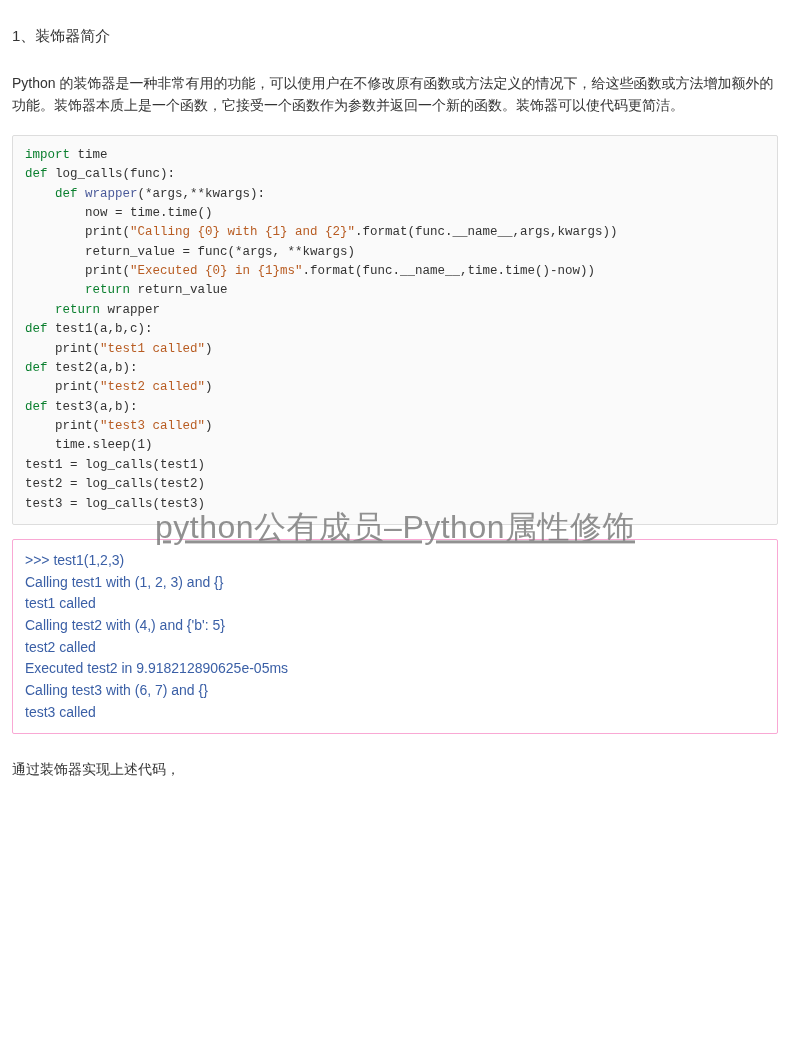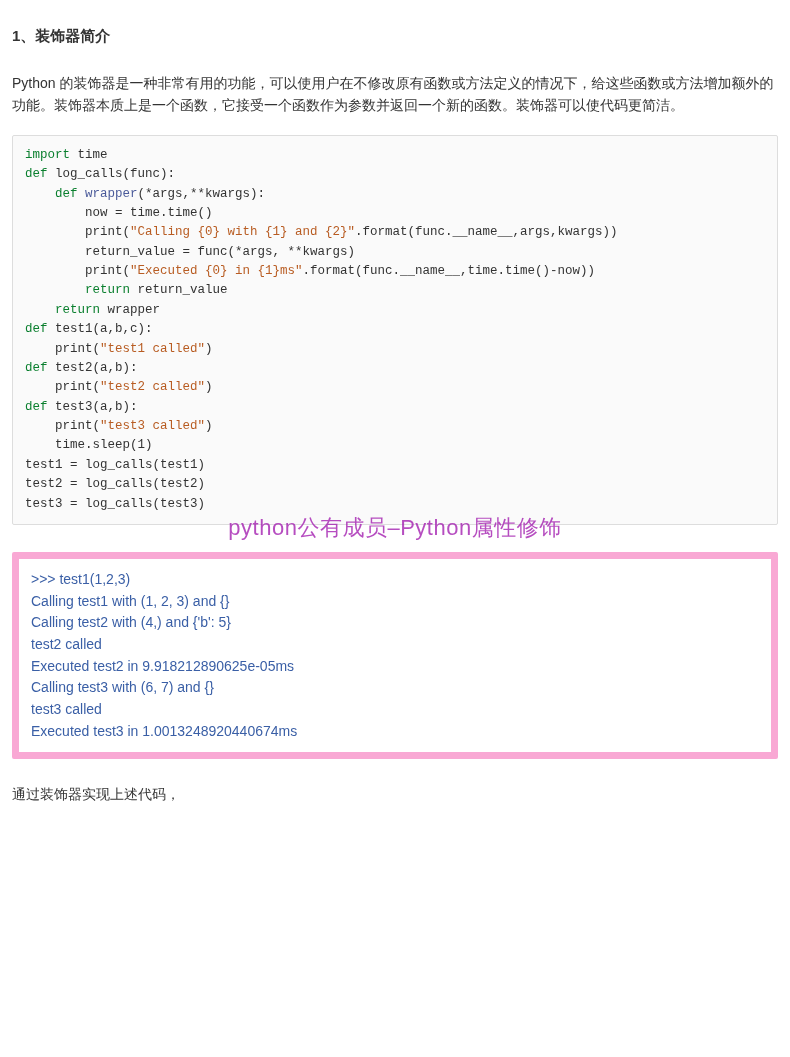--- a/index.html
+++ b/index.html
@@ -6,60 +6,61 @@
   body {
     width: 790px;
     font-family: "Microsoft YaHei", "PingFang SC", Arial, sans-serif;
     color: #333;
     padding: 12px;
     font-size: 14px;
     line-height: 1.6;
     background: #fff;
     position: relative;
   }
-  h3 { font-size: 15px; font-weight: bold; margin: 12px 0 6px 0; }
+  h3 { font-size: 15px; font-weight: normal; margin: 12px 0 6px 0; }
   .para { margin: 24px 0 18px 0; color: #333; }
   .codebox {
     border: 1px solid #ddd;
     background: #fafafa;
     padding: 10px 12px;
     font-family: Consolas, "Courier New", monospace;
     font-size: 12.5px;
     line-height: 1.55;
     white-space: pre;
-    margin-bottom: 27px;
+    margin-bottom: 14px;
     border-radius: 2px;
   }
   .kw { color: #0a7f2e; }     
   .fn { color: #4a5a9a; }     
   .str { color: #b85c22; }    
   .plain { color: #333; }
   .outbox {
-    border: 7px solid #f9a8d4;
+    border: 1px solid #f9a8d4;
     background: #fff;
     padding: 10px 12px;
     font-family: "Microsoft YaHei", Arial, sans-serif;
     font-size: 14px;
     line-height: 1.55;
     color: #3a5fa6;
     margin-bottom: 18px;
     border-radius: 2px;
   }
   .outbox .ln { display: block; }
   .watermark {
     position: absolute;
     left: 50%;
     top: 528px;
     transform: translate(-50%, -50%);
-    font-size: 22px;
-    color: #a21caf;
+    font-size: 32px;
+    color: #737373;
     opacity: 0.78;
     pointer-events: none;
     white-space: nowrap;
     letter-spacing: 0.5px;
+    text-decoration: underline;
   }
 </style>
 </head>
 <body>
 
 <h3>1、装饰器简介</h3>
 
 <p class="para">Python 的装饰器是一种非常有用的功能，可以使用户在不修改原有函数或方法定义的情况下，给这些函数或方法增加额外的功能。装饰器本质上是一个函数，它接受一个函数作为参数并返回一个新的函数。装饰器可以使代码更简洁。</p>
 
 <div class="codebox"><span class="kw">import</span><span class="plain"> time</span>
@@ -78,23 +79,23 @@
 <span class="kw">def</span><span class="plain"> test3(a,b):</span>
 <span class="plain">    print(</span><span class="str">"test3 called"</span><span class="plain">)</span>
 <span class="plain">    time.sleep(1)</span>
 <span class="plain">test1 = log_calls(test1)</span>
 <span class="plain">test2 = log_calls(test2)</span>
 <span class="plain">test3 = log_calls(test3)</span></div>
 
 <div class="outbox">
   <span class="ln">&gt;&gt;&gt; test1(1,2,3)</span>
   <span class="ln">Calling test1 with (1, 2, 3) and {}</span>
+  <span class="ln">test1 called</span>
   <span class="ln">Calling test2 with (4,) and {'b': 5}</span>
   <span class="ln">test2 called</span>
   <span class="ln">Executed test2 in 9.918212890625e-05ms</span>
   <span class="ln">Calling test3 with (6, 7) and {}</span>
   <span class="ln">test3 called</span>
-  <span class="ln">Executed test3 in 1.0013248920440674ms</span>
 </div>
 
 <p class="para">通过装饰器实现上述代码，</p>
 
 <div class="watermark">python公有成员–Python属性修饰</div>
 
 </body></html>

